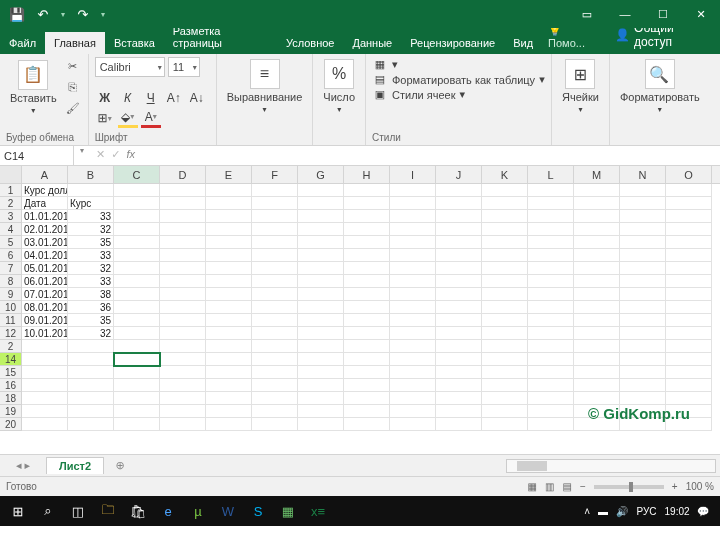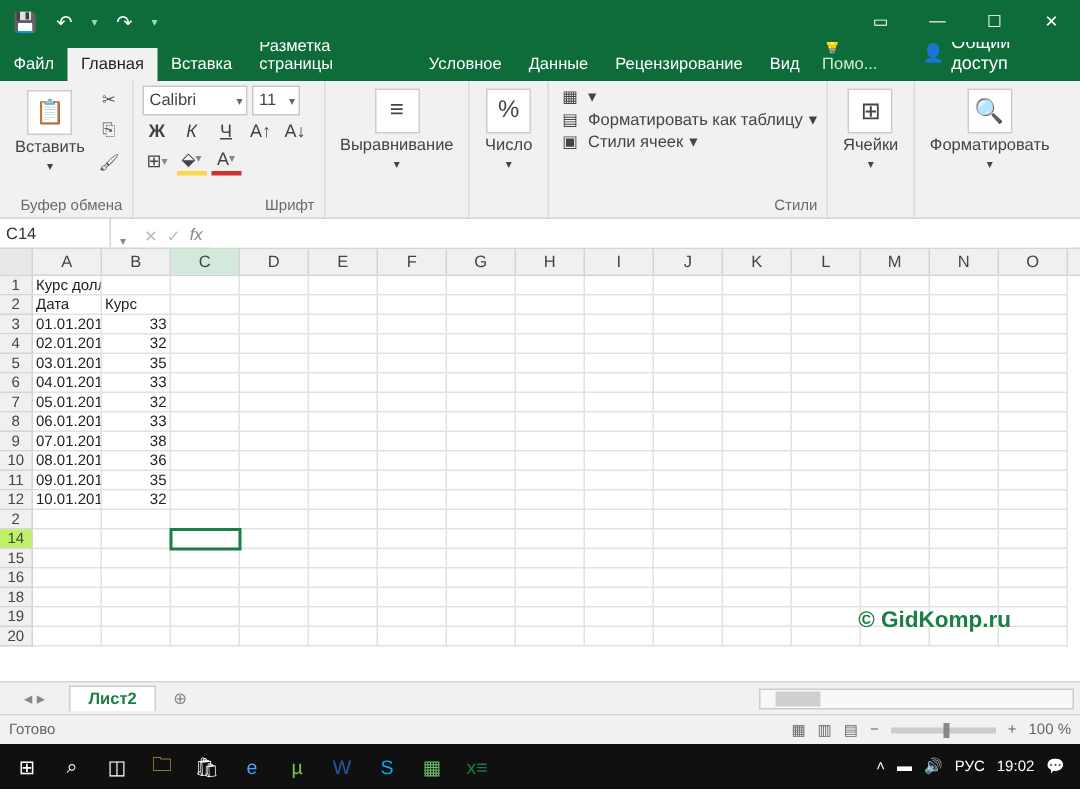--- a/index.html
+++ b/index.html
@@ -12,50 +12,50 @@
 .title-text .dim{color:#b8e0cb}
 .winbtns{margin-left:auto;display:flex}
 .winbtn{width:38px;height:28px;display:flex;align-items:center;justify-content:center;color:#fff;font-size:11px}
 .tabbar{height:26px;background:#0e6b3a;display:flex;align-items:flex-end;color:#fff}
 .tab{padding:5px 9px;font-size:11px;cursor:pointer}
 .tab.active{background:#f1f1f1;color:#1d1d1d}
 .tell{padding:5px 6px;font-size:11px;color:#d0ecdc}
 .share{margin-left:auto;padding:5px 10px;font-size:12px;color:#fff;display:flex;align-items:center;gap:4px}
 .ribbon{height:92px;background:#f1f1f1;border-bottom:1px solid #d4d4d4;display:flex}
 .group{border-right:1px solid #d9d9d9;padding:3px 6px 1px;display:flex;flex-direction:column;justify-content:space-between}
-.glabel{text-align:right;font-size:10px;color:#6a6a6a;padding-bottom:1px}
+.glabel{text-align:left;font-size:10px;color:#6a6a6a;padding-bottom:1px}
 .grow{display:flex;align-items:center;gap:3px}
 .bigbtn{display:flex;flex-direction:column;align-items:center;gap:2px;padding:2px 4px;font-size:11px;color:#444}
 .iconbox{width:30px;height:30px;border:1px solid #ccc;background:#fff;display:flex;align-items:center;justify-content:center;font-size:16px}
 .smallctl{display:flex;flex-direction:column;gap:3px}
 .mini{width:18px;height:18px;display:flex;align-items:center;justify-content:center;font-size:11px;color:#555}
 .fontsel{border:1px solid #c7c7c7;background:#fff;height:20px;font-size:11px;padding:0 14px 0 4px;display:flex;align-items:center;position:relative;color:#444}
 .fontsel::after{content:"▾";position:absolute;right:2px;font-size:8px;color:#666}
 .fmtbtn{width:20px;height:20px;display:flex;align-items:center;justify-content:center;font-size:12px;color:#444}
 .styrow{display:flex;align-items:center;gap:4px;font-size:11px;color:#444;padding:1px 0}
 .styrow .ic{width:16px;text-align:center}
-.namebox{height:20px;background:#fff;border-bottom:1px solid #d4d4d4;display:flex;align-items:flex-end}
+.namebox{height:20px;background:#fff;border-bottom:1px solid #d4d4d4;display:flex;align-items:flex-start}
 .nb-cell{width:74px;border-right:1px solid #d4d4d4;padding:0 4px;font-size:11px;color:#333;height:100%;display:flex;align-items:center}
 .nb-dd{width:16px;text-align:center;color:#888;font-size:8px}
 .fxzone{display:flex;align-items:center;gap:6px;padding:0 6px;flex:1}
 .fx{font-style:italic;color:#888;font-size:11px}
 .fxin{flex:1;height:16px;border:none;outline:none;font-size:11px}
 .gridwrap{height:288px;display:flex;flex-direction:column;overflow:hidden;position:relative}
 .colhdr{display:flex;height:18px;background:#f0f0f0;border-bottom:1px solid #d4d4d4}
 .corner{width:22px;border-right:1px solid #d4d4d4;background:#e8e8e8}
 .ch{width:46px;border-right:1px solid #d4d4d4;text-align:center;font-size:11px;color:#444;line-height:18px}
 .ch.sel{background:#d4e8dc}
 .rows{flex:1;overflow:hidden}
 .row{display:flex;height:13px}
 .rh{width:22px;background:#f0f0f0;border-right:1px solid #d4d4d4;border-bottom:1px solid #d4d4d4;text-align:center;font-size:10px;color:#444;line-height:13px}
 .rh.sel{background:#bef264}
 .cell{width:46px;border-right:1px solid #e2e2e2;border-bottom:1px solid #e2e2e2;font-size:10px;padding:0 2px;line-height:13px;color:#222;overflow:hidden;white-space:nowrap}
 .cell.r{text-align:right}
 .cell.active{outline:2px solid #1a7f45;outline-offset:-1px;position:relative;z-index:2}
-.watermark{position:absolute;right:46px;bottom:32px;color:#1a7f45;font-size:15px;font-weight:600}
+.watermark{position:absolute;right:30px;bottom:32px;color:#1a7f45;font-size:15px;font-weight:600}
 .sheetbar{height:22px;background:#f1f1f1;border-top:1px solid #d4d4d4;display:flex;align-items:center;font-size:11px}
 .sbnav{width:46px;display:flex;justify-content:center;gap:6px;color:#888}
 .sheet-tab{background:#fff;border:1px solid #ccc;border-bottom:none;padding:2px 12px;font-weight:600;color:#1a7f45}
 .addsheet{width:20px;text-align:center;color:#888;margin-left:6px}
 .hsb{margin-left:auto;width:210px;height:14px;border:1px solid #ccc;background:#f8f8f8;margin-right:4px;position:relative}
 .hsb::before{content:"";position:absolute;left:10px;top:1px;width:30px;height:10px;background:#cfcfcf}
 .statusbar{height:20px;background:#f1f1f1;border-top:1px solid #d4d4d4;display:flex;align-items:center;font-size:10px;color:#666;padding:0 6px}
 .statusbar .right{margin-left:auto;display:flex;align-items:center;gap:8px}
 .zoomslider{width:70px;height:4px;background:#ccc;position:relative}
 .zoomslider::after{content:"";position:absolute;left:50%;top:-3px;width:4px;height:10px;background:#888}
@@ -108,21 +108,21 @@
         <div class="mini">✂</div>
         <div class="mini">⎘</div>
         <div class="mini">🖌</div>
       </div>
     </div>
     <div class="glabel">Буфер обмена</div>
   </div>
 
   <div class="group" style="min-width:128px">
     <div>
-      <div class="grow" style="margin-bottom:0">
+      <div class="grow" style="margin-bottom:11px">
         <div class="fontsel" style="width:70px">Calibri</div>
         <div class="fontsel" style="width:32px">11</div>
       </div>
       <div class="grow">
         <div class="fmtbtn" style="font-weight:700">Ж</div>
         <div class="fmtbtn" style="font-style:italic">К</div>
         <div class="fmtbtn" style="text-decoration:underline">Ч</div>
         <div class="fmtbtn">A↑</div>
         <div class="fmtbtn">A↓</div>
       </div>

